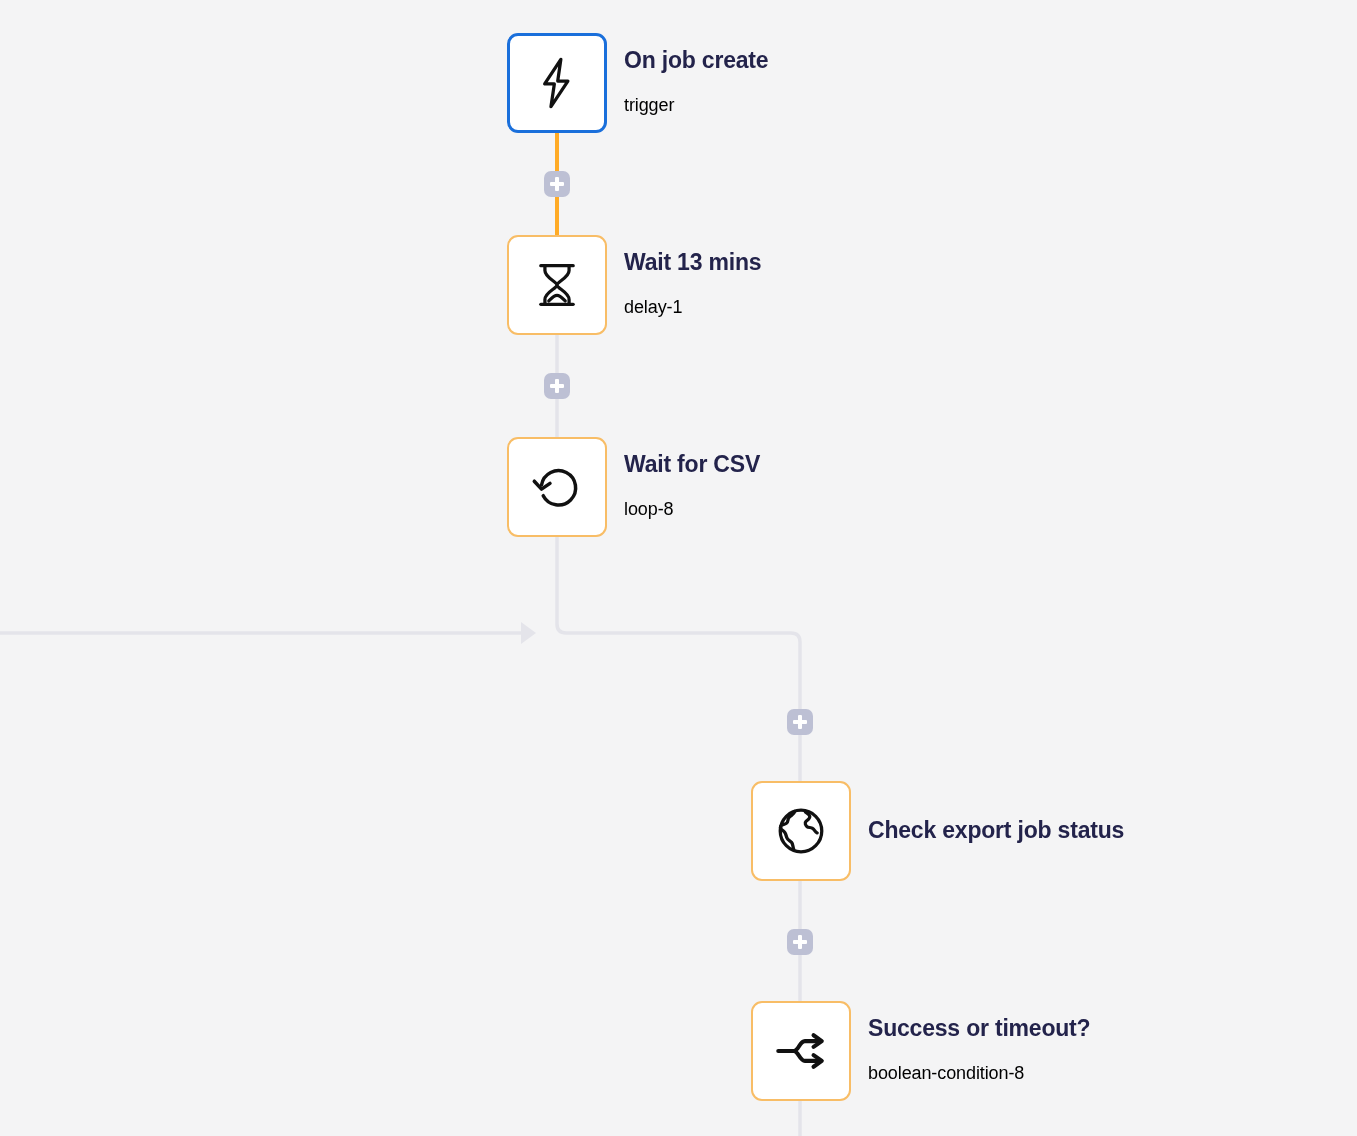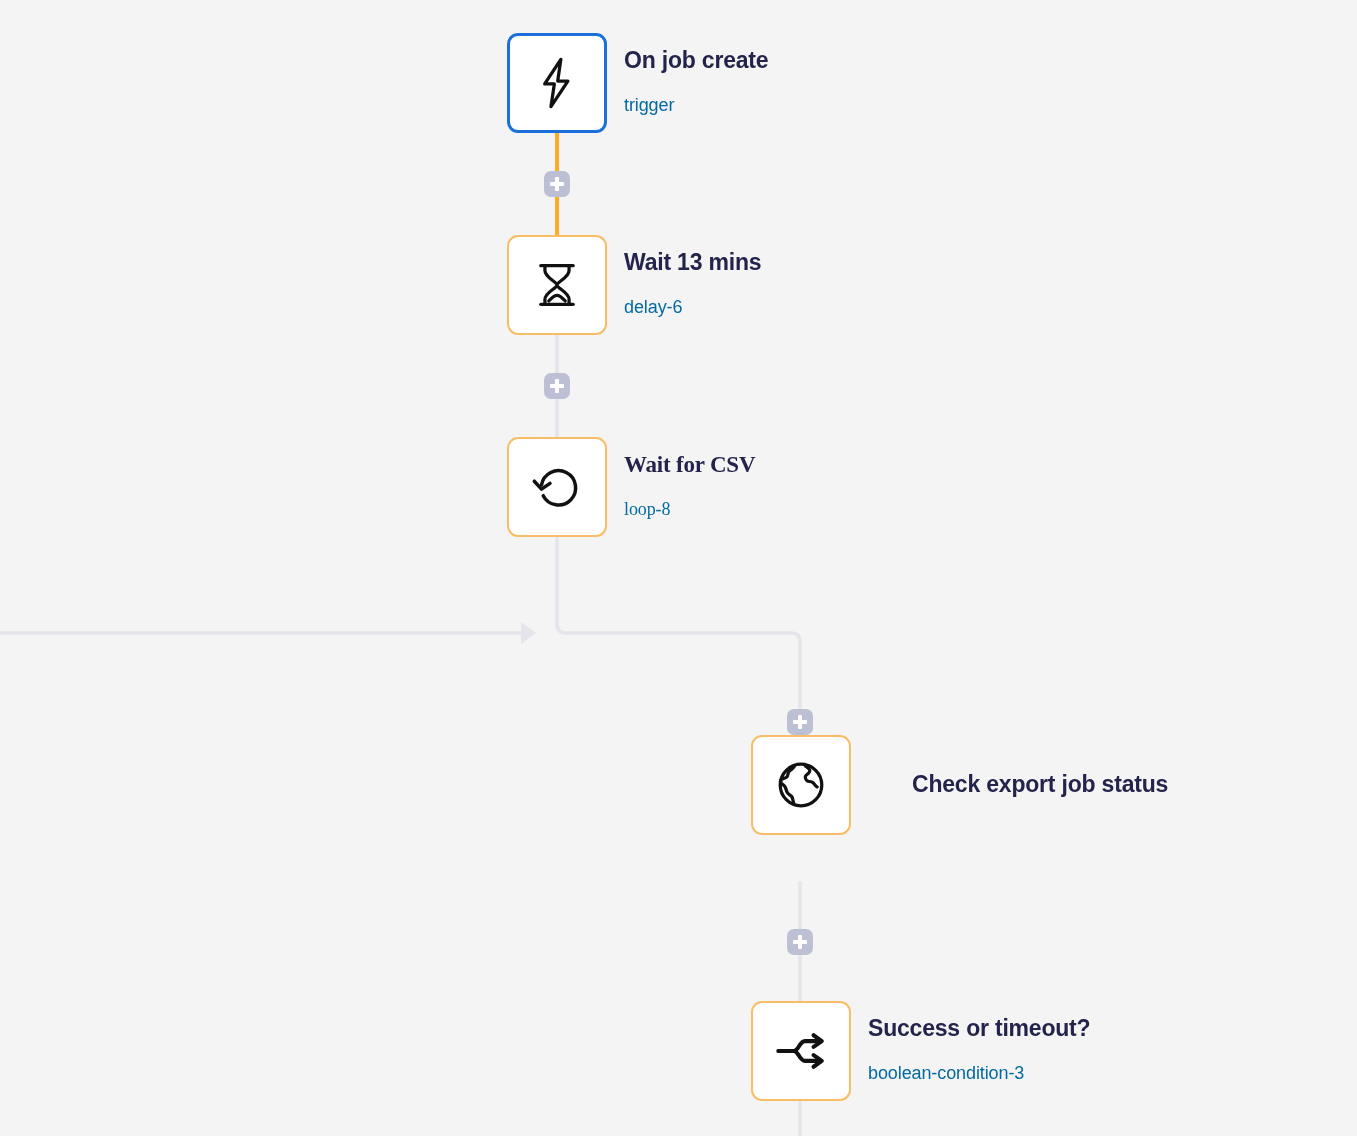--- a/index.html
+++ b/index.html
@@ -64,21 +64,21 @@
   .node-title {
     font-size: 23px;
     font-weight: bold;
     color: #23234b;
     letter-spacing: -0.2px;
     line-height: 1.18;
   }
   .node-subtitle {
     font-size: 18px;
     font-weight: normal;
-    color: #0369a1;
+    color: #000000;
     letter-spacing: -0.1px;
     line-height: 1.5;
     margin-top: 18px;
   }
   .node-icon {
     width: 58px;
     height: 58px;
     display: block;
   }
 
@@ -149,42 +149,42 @@
       <svg class="node-icon" viewBox="0 0 24 24">
         <line x1="5.3" y1="4.0" x2="18.7" y2="4.0" stroke="#111111" stroke-width="1.35" stroke-linecap="round"></line>
         <line x1="5.3" y1="20.0" x2="18.7" y2="20.0" stroke="#111111" stroke-width="1.35" stroke-linecap="round"></line>
         <path d="M7.0 4.0 v2.0 c0 3.0 5.0 4.6 5.0 6.0 c0 -1.4 5.0 -3.0 5.0 -6.0 v-2.0" fill="none" stroke="#111111" stroke-width="1.35" stroke-linejoin="round" stroke-linecap="round"></path>
         <path d="M7.0 20.0 v-2.0 c0 -3.0 5.0 -4.6 5.0 -6.0 c0 1.4 5.0 3.0 5.0 6.0 v2.0" fill="none" stroke="#111111" stroke-width="1.35" stroke-linejoin="round" stroke-linecap="round"></path>
         <path d="M8.6 18.6 c0.9 -0.9 2.1 -2.3 3.4 -2.3 c1.3 0 2.5 1.4 3.4 2.3" fill="none" stroke="#111111" stroke-width="1.35" stroke-linejoin="round" stroke-linecap="round"></path>
       </svg>
     </div>
     <div class="node-text">
       <div class="node-title">Wait 13 mins</div>
-      <div class="node-subtitle">delay-6</div>
+      <div class="node-subtitle">delay-1</div>
     </div>
   </div>
 
   <div class="plus-btn" style="left:544px; top:373px;"></div>
 
-  <div class="node" style="left:507px; top:437px;font-family:Liberation Serif, serif;">
+  <div class="node" style="left:507px; top:437px;">
     <div class="node-box step">
       <svg class="node-icon" viewBox="0 0 24 24">
         <path d="M5.6 11.2 A7.1 7.1 0 1 1 6.3 15.6" fill="none" stroke="#111111" stroke-width="1.45" stroke-linecap="round"></path>
         <path d="M2.6 9.6 L5.6 12.9 L9.1 10.5" fill="none" stroke="#111111" stroke-width="1.45" stroke-linejoin="round" stroke-linecap="round"></path>
       </svg>
     </div>
     <div class="node-text">
       <div class="node-title">Wait for CSV</div>
       <div class="node-subtitle">loop-8</div>
     </div>
   </div>
 
   <div class="plus-btn" style="left:787px; top:709px;"></div>
 
-  <div class="node" style="left:751px; top:735px;gap:44px;">
+  <div class="node" style="left:751px; top:781px;">
     <div class="node-box step">
       <svg class="node-icon" viewBox="0 0 24 24">
         <circle cx="12" cy="12" r="8.6" fill="none" stroke="#111111" stroke-width="1.35"></circle>
         <path d="M9.4 3.9 c-0.2 1.2 -1.5 1.6 -2.3 2.4 c-0.8 0.8 -0.2 1.9 -1.1 2.5
                  c-0.9 0.6 -2.0 0.3 -2.4 1.2 c-0.3 0.8 0.4 1.6 1.2 2.1
                  c0.8 0.5 1.0 1.6 1.3 2.6 c0.3 1.0 1.3 1.3 2.0 2.0
                  c0.6 0.7 0.5 1.9 0.9 2.9" fill="none" stroke="#111111" stroke-width="1.35" stroke-linejoin="round" stroke-linecap="round"></path>
         <path d="M13.6 3.7 c0.3 1.0 1.7 1.1 2.0 2.1 c0.3 1.0 -0.8 1.6 -1.5 2.2
                  c-0.7 0.6 -0.2 1.7 0.4 2.2 c0.6 0.5 1.6 0.2 2.3 0.7
                  c0.8 0.5 0.9 1.5 1.9 1.9" fill="none" stroke="#111111" stroke-width="1.35" stroke-linejoin="round" stroke-linecap="round"></path>
@@ -201,17 +201,17 @@
     <div class="node-box step">
       <svg class="node-icon" viewBox="0 0 24 24">
         <path d="M2.6 12 H9.0 c2.0 0 2.4 -4.1 4.6 -4.1 H19.4" fill="none" stroke="#111111" stroke-width="1.7" stroke-linejoin="round" stroke-linecap="round"></path>
         <path d="M9.0 12 c2.0 0 2.4 4.1 4.6 4.1 H19.4" fill="none" stroke="#111111" stroke-width="1.7" stroke-linejoin="round" stroke-linecap="round"></path>
         <path d="M17.2 5.5 L20.6 7.9 L17.2 10.3" fill="none" stroke="#111111" stroke-width="1.7" stroke-linejoin="round" stroke-linecap="round"></path>
         <path d="M17.2 13.7 L20.6 16.1 L17.2 18.5" fill="none" stroke="#111111" stroke-width="1.7" stroke-linejoin="round" stroke-linecap="round"></path>
       </svg>
     </div>
     <div class="node-text">
       <div class="node-title">Success or timeout?</div>
-      <div class="node-subtitle">boolean-condition-3</div>
+      <div class="node-subtitle">boolean-condition-8</div>
     </div>
   </div>
 
 </div>
 
 </body></html>

